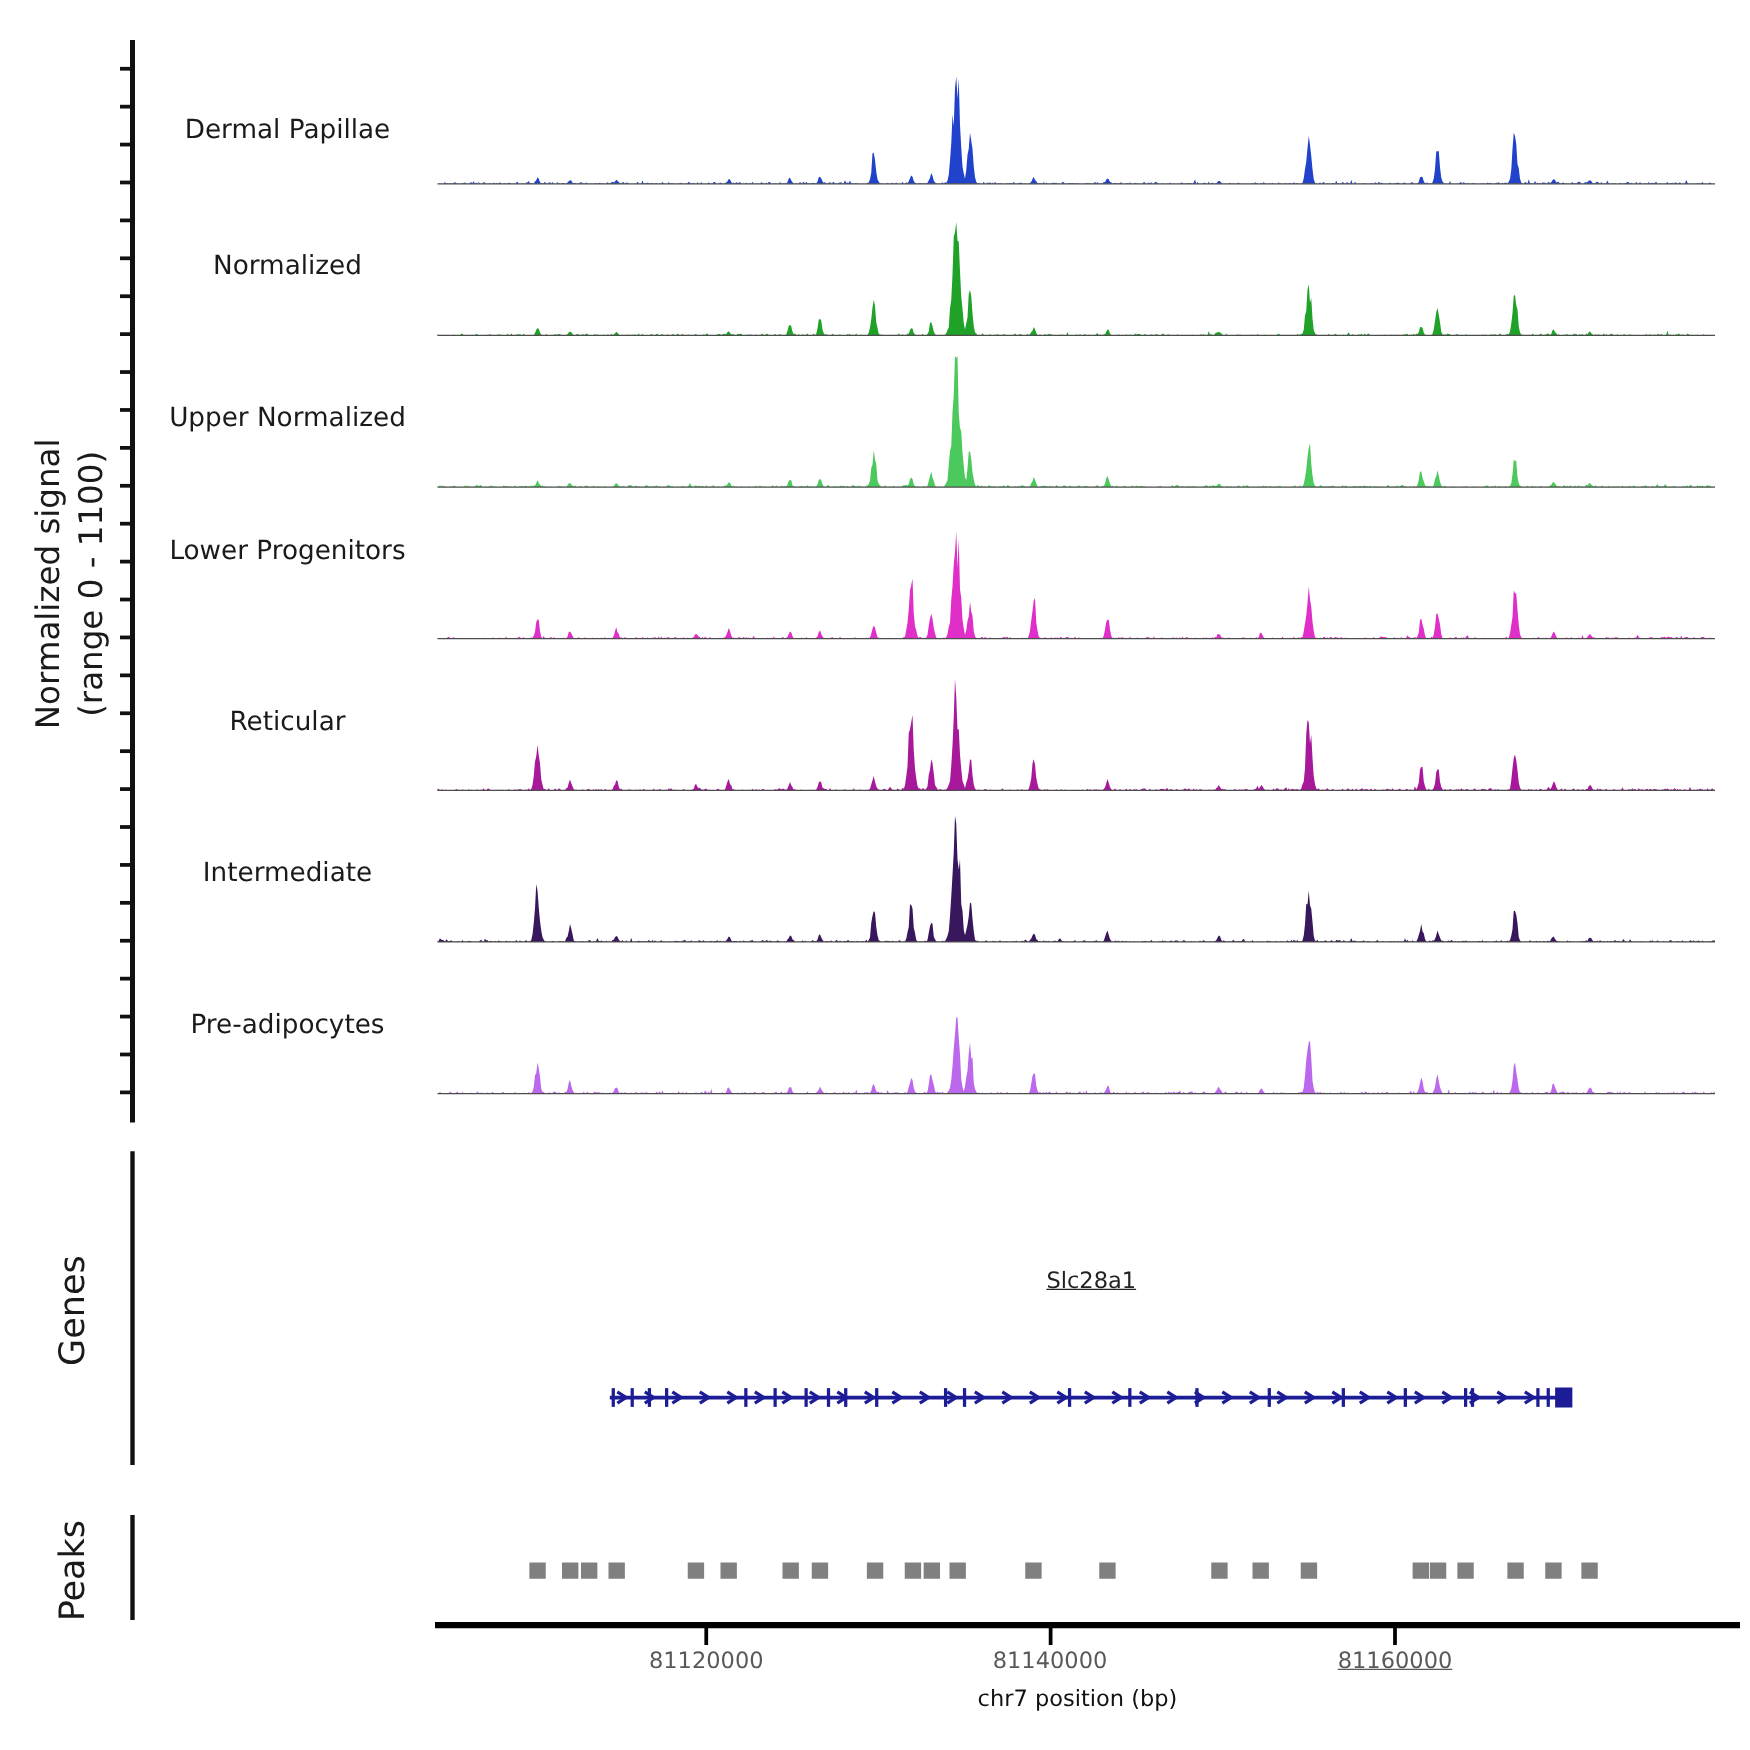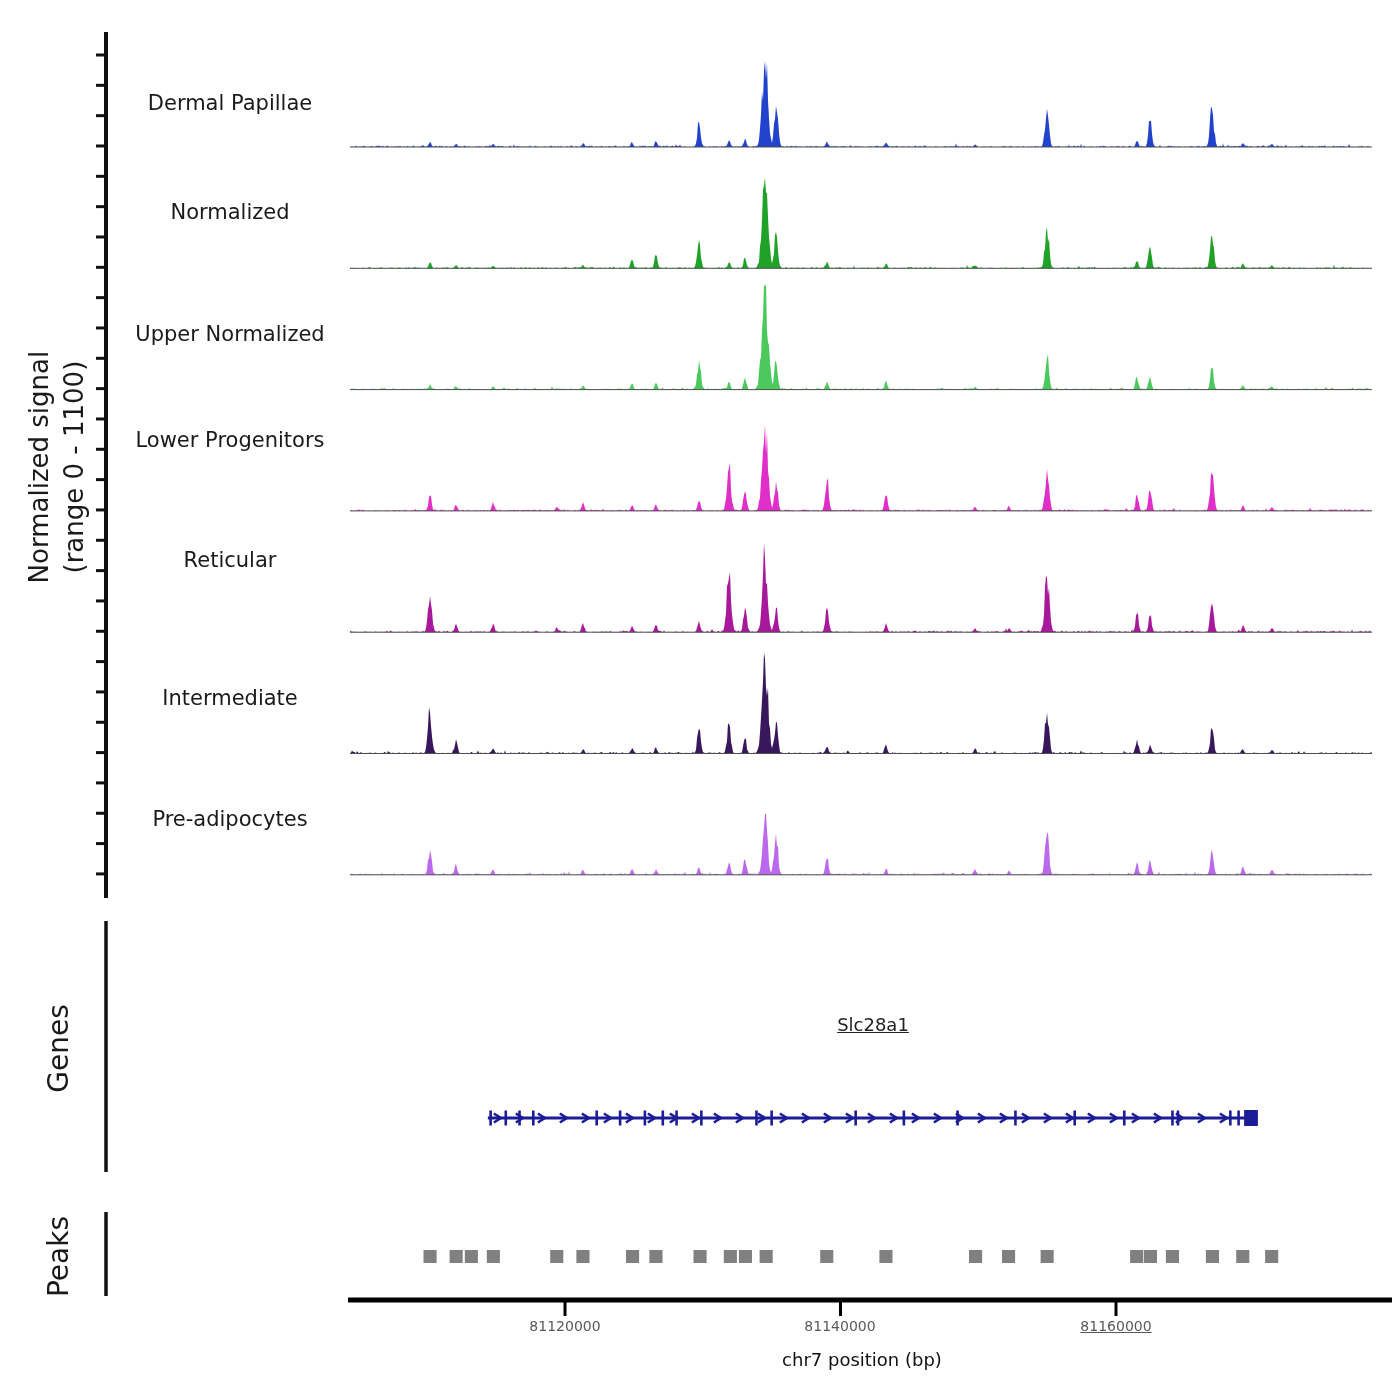--- a/index.html
+++ b/index.html
@@ -2,21 +2,21 @@
 <html><head>
 <meta charset="utf-8">
 <style>
   html,body{margin:0;padding:0;background:#ffffff;}
   #stage{position:relative;width:1400px;height:1400px;background:#ffffff;overflow:hidden;
          font-family:"DejaVu Sans","Liberation Sans",sans-serif;}
   #plot{position:absolute;left:0;top:0;}
   .lbl{position:absolute;color:#1a1a1a;white-space:nowrap;}
   .track-lbl{width:300px;left:80px;text-align:center;font-size:21px;}
   .rot{transform:rotate(-90deg);transform-origin:center center;text-align:center;}
-  .tick-lbl{color:#595959;font-size:14px;width:160px;text-align:center;}
+  .tick-lbl{color:#595959;font-size:18px;width:160px;text-align:center;}
 </style>
 </head>
 <body>
 
 <div id="stage">
   <svg id="plot" width="1400" height="1400" viewBox="0 0 1400 1400">
       <line x1="106" y1="32" x2="106" y2="898" stroke="#111" stroke-width="4"></line>
       <line x1="96" y1="55" x2="106" y2="55" stroke="#111" stroke-width="3"></line>
       <line x1="96" y1="85.33" x2="106" y2="85.33" stroke="#111" stroke-width="3"></line>
       <line x1="96" y1="115.66" x2="106" y2="115.66" stroke="#111" stroke-width="3"></line>
@@ -150,21 +150,21 @@
 
   <div class="lbl rot" style="left:-243px;top:432px;width:600px;font-size:26px;line-height:1.35;">
     <div>Normalized signal</div>
     <div>(range 0 - 1100)</div>
   </div>
 
   <div class="lbl track-lbl" style="top:91px;">Dermal Papillae</div>
   <div class="lbl track-lbl" style="top:200px;">Normalized</div>
   <div class="lbl track-lbl" style="top:322px;">Upper Normalized</div>
   <div class="lbl track-lbl" style="top:428px;">Lower Progenitors</div>
-  <div class="lbl track-lbl" style="top:548px;">Reticular</div>
+  <div class="lbl track-lbl" style="top:565px;">Reticular</div>
   <div class="lbl track-lbl" style="top:686px;">Intermediate</div>
   <div class="lbl track-lbl" style="top:807px;">Pre-adipocytes</div>
 
   <div class="lbl rot" style="left:-42px;top:1032px;width:200px;font-size:28px;">Genes</div>
   <div class="lbl rot" style="left:-42px;top:1240px;width:200px;font-size:28px;">Peaks</div>
 
   <div class="lbl" style="left:773px;top:1014px;width:200px;text-align:center;font-size:18px;color:#222;text-decoration:underline;">Slc28a1</div>
 
   <div class="lbl tick-lbl" style="left:485px;top:1318px;">81120000</div>
   <div class="lbl tick-lbl" style="left:760px;top:1318px;">81140000</div>

